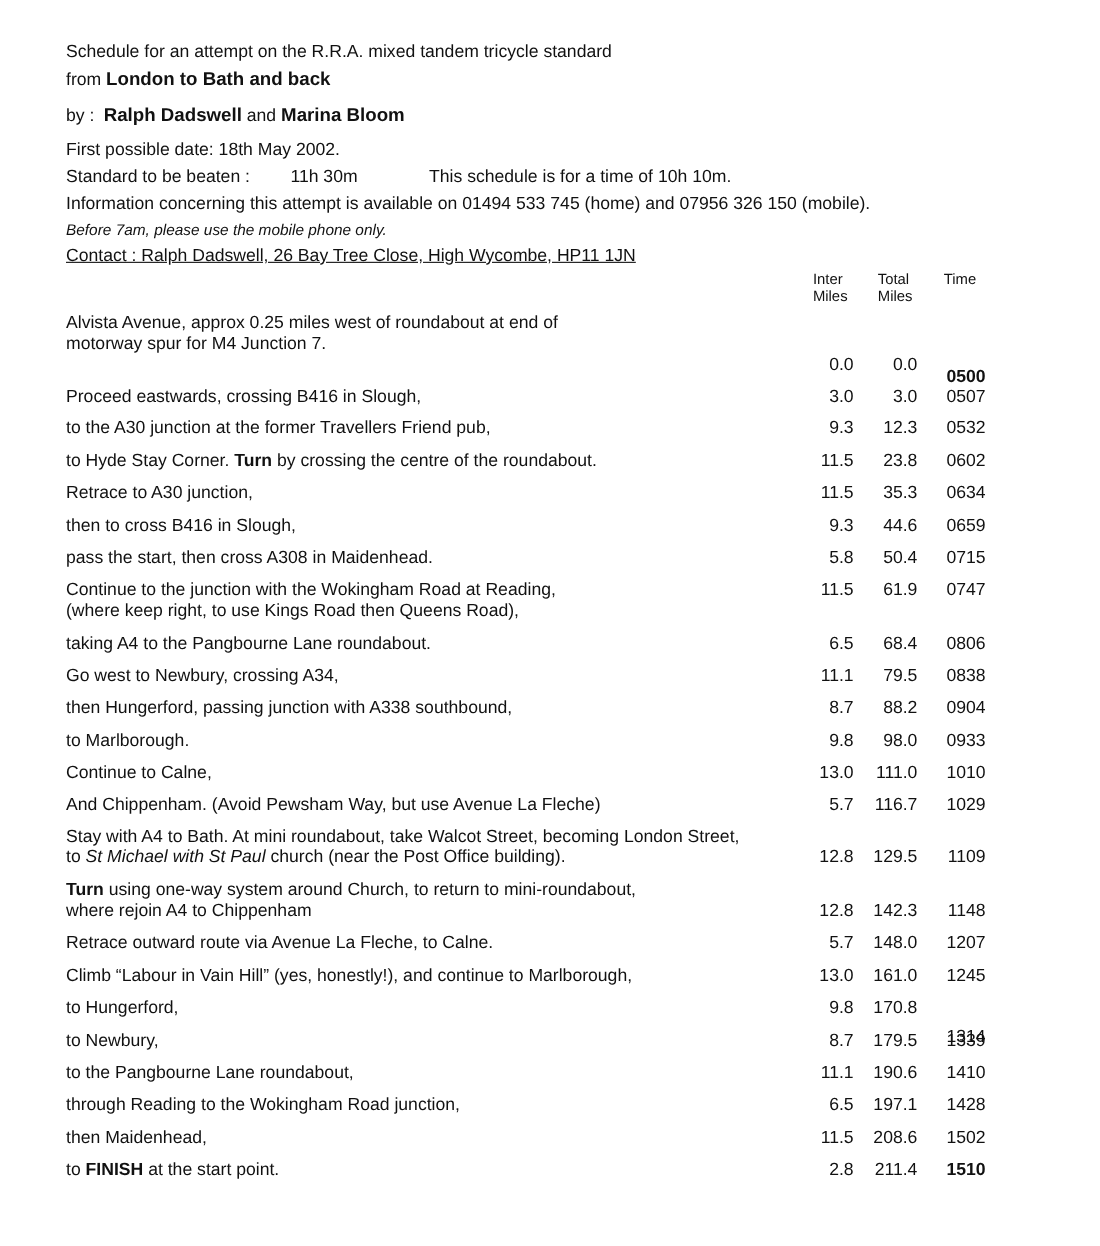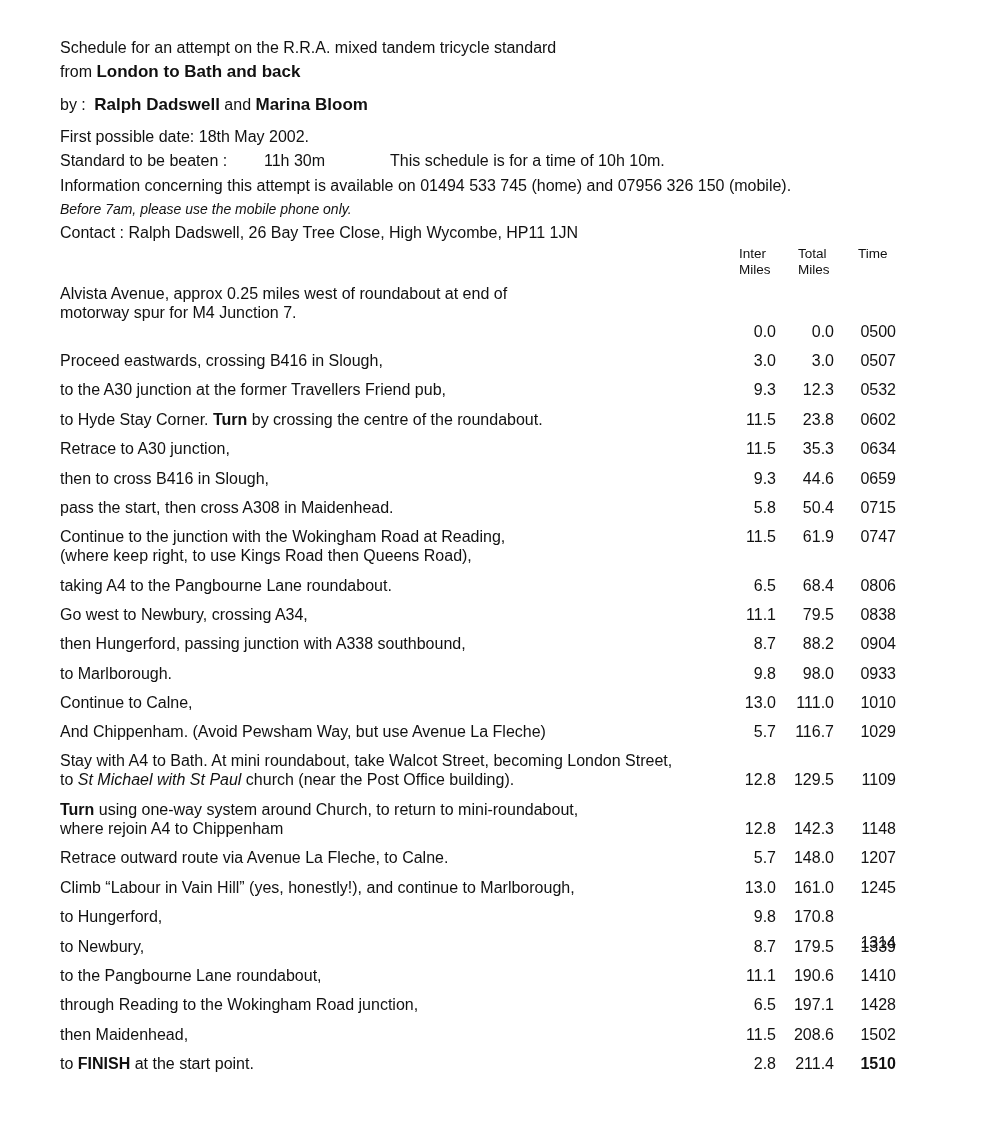--- a/index.html
+++ b/index.html
@@ -41,41 +41,41 @@
 <div class="abs t16" style="left:60px; top:127px;">First possible date: 18th May 2002.</div>
 
 <div class="abs t16" style="left:60px; top:151px;">
   <span>Standard to be beaten :</span>
   <span style="position:absolute; left:204px;">11h 30m</span>
   <span style="position:absolute; left:330px;">This schedule is for a time of 10h 10m.</span>
 </div>
 
 <div class="abs t16" style="left:60px; top:176px;">Information concerning this attempt is available on 01494 533 745 (home) and 07956 326 150 (mobile).</div>
 <div class="abs italic" style="left:60px; top:201px;">Before 7am, please use the mobile phone only.</div>
-<div class="abs t16" style="left:60px; top:223px;">Contact : Ralph Dadswell,  26 Bay Tree Close, High Wycombe, HP11 1JN</div>
+<div class="abs t16" style="left:60px; top:223px;text-decoration:underline;">Contact : Ralph Dadswell,  26 Bay Tree Close, High Wycombe, HP11 1JN</div>
 
 <div class="abs hdr" style="left:739px; top:246px;">
   <div>Inter</div>
   <div>Miles</div>
 </div>
 <div class="abs hdr" style="left:798px; top:246px;">
   <div>Total</div>
   <div>Miles</div>
 </div>
 <div class="abs hdr" style="left:858px; top:246px;">Time</div>
 
 <div id="rows">
     <div>
       <div class="desc" style="top: 284px;">
         <div><span>Alvista Avenue, approx 0.25 miles west of roundabout at end of</span></div>
         <div><span>motorway spur for M4 Junction 7.</span></div>
       </div>
       <div class="num c-inter" style="top: 322px;">0.0</div>
       <div class="num c-total" style="top: 322px;">0.0</div>
-      <div class="num c-time" style="top: 322px;">0500</div>
+      <div class="num c-time" style="top: 333px; font-weight: bold;">0500</div>
     </div>
     <div>
       <div class="desc" style="top: 351px;"><span>Proceed eastwards, crossing B416 in Slough,</span></div>
       <div class="num c-inter" style="top: 351px;">3.0</div>
       <div class="num c-total" style="top: 351px;">3.0</div>
       <div class="num c-time" style="top: 351px;">0507</div>
     </div>
     <div>
       <div class="desc" style="top: 380px;"><span>to the A30 junction at the former Travellers Friend pub,</span></div>
       <div class="num c-inter" style="top: 380px;">9.3</div>

